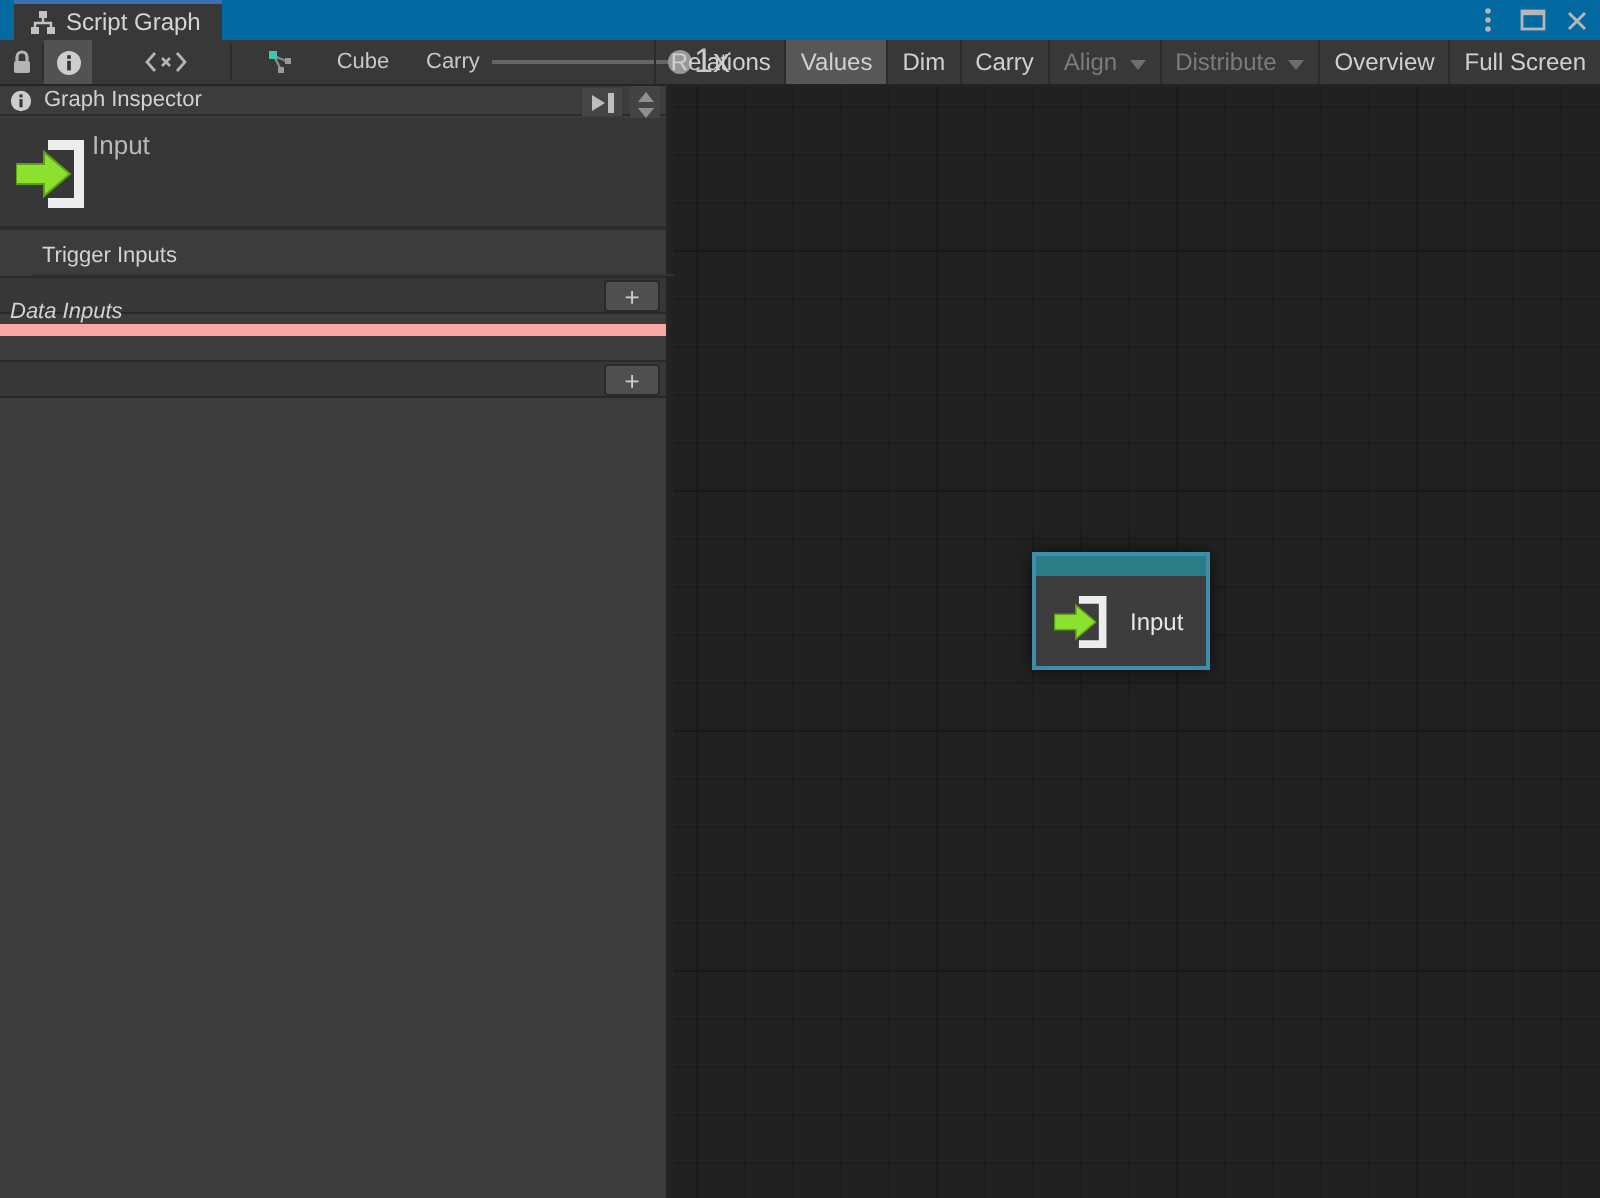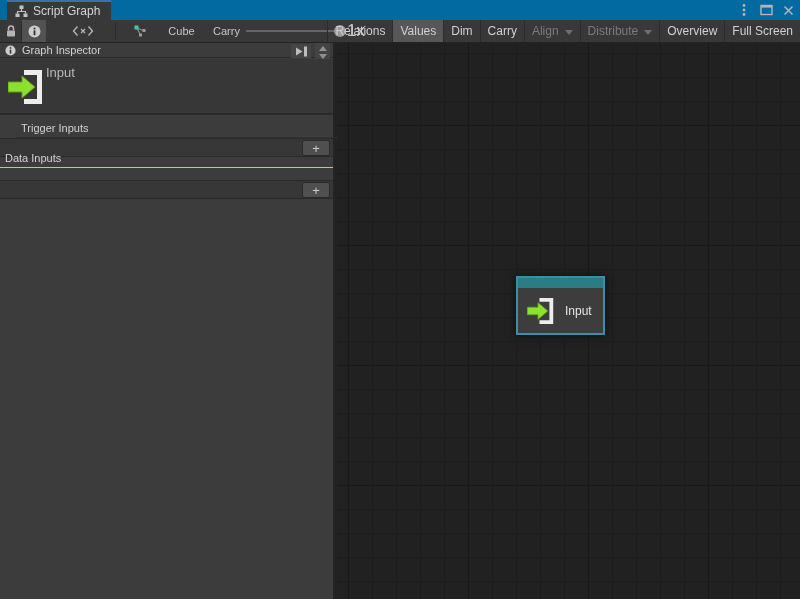--- a/index.html
+++ b/index.html
@@ -52,21 +52,21 @@
   .chev-up { width:0; height:0; border-left:4px solid transparent; border-right:4px solid transparent; border-bottom:5px solid #8f8f8f; }
   .chev-down { width:0; height:0; border-left:4px solid transparent; border-right:4px solid transparent; border-top:5px solid #8f8f8f; }
 
   .preview { position:absolute; left:0; top:16px; width:100%; height:56px; background:#373737; border-bottom:2px solid #2b2b2b; }
   .preview-icon { position:absolute; left:8px; top:11px; }
   .preview-label { position:absolute; left:46px; top:6px; font-size:13px; color:#b9b9b9; }
 
   .section-header { position:absolute; left:0; width:100%; height:19px; display:flex; align-items:center;
                     padding-left:5px; font-size:11px; color:#d2d2d2; }
   .sec1-header { top:76px; border-bottom:1px solid #333;margin-left:16px; }
-  .sec2-header { top:106px; border-bottom:1px solid #fca5a5; }
+  .sec2-header { top:106px; border-bottom:6px solid #fca5a5;font-style:italic; }
   .section-row { position:absolute; left:0; width:100%; height:19px; background:#373737;
                  border-top:1px solid #2a2a2a; border-bottom:1px solid #2a2a2a; }
   .sec1-row { top:95px; }
   .sec2-row { top:137px; }
   .add-btn { position:absolute; right:3px; top:1px; width:28px; height:16px; background:#4f4f4f;
              border:1px solid #2a2a2a; border-radius:2px; display:flex; align-items:center; justify-content:center;
              color:#cccccc; font-size:13px; line-height:1; cursor:default; }
 
   
   .canvas { position:absolute; left:337px; top:43px; width:463px; height:556px; background-color:#212121;

